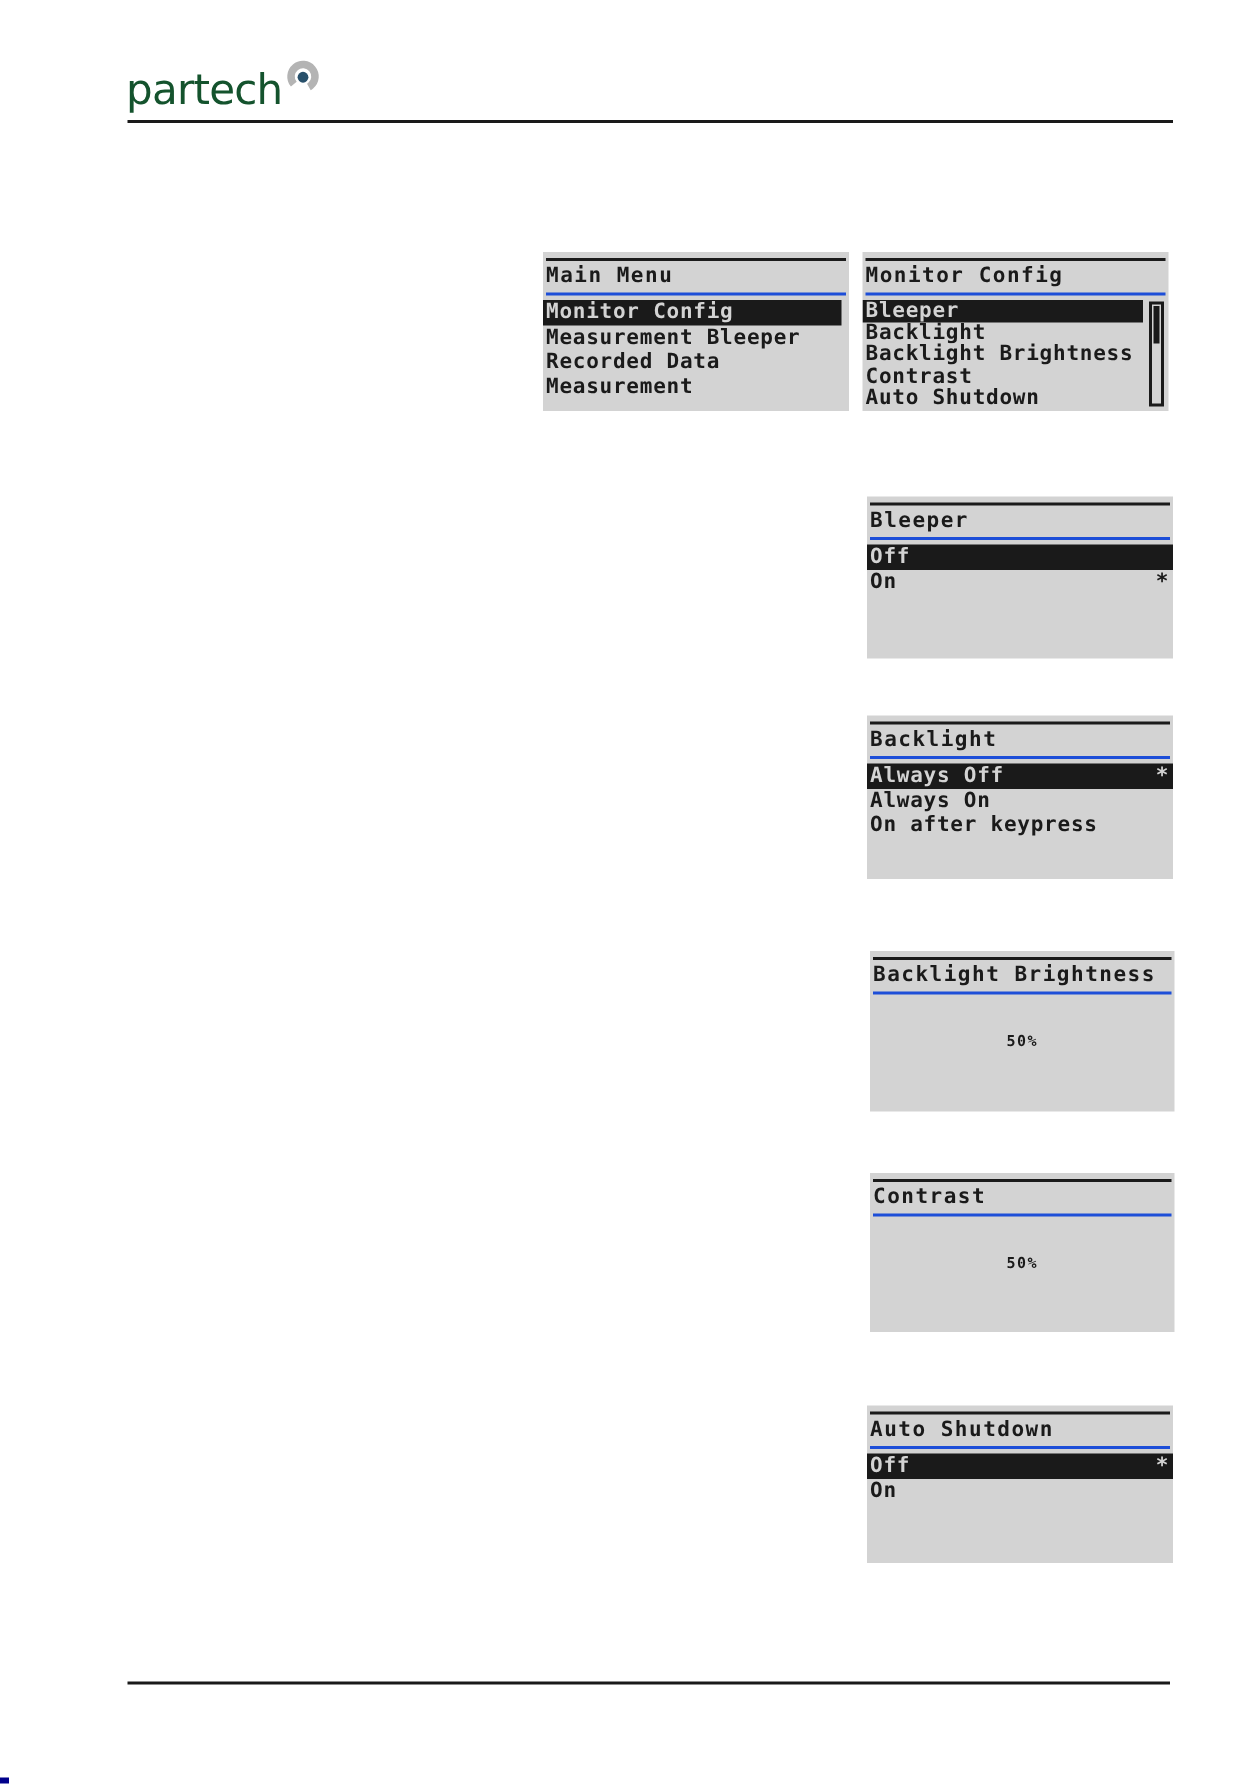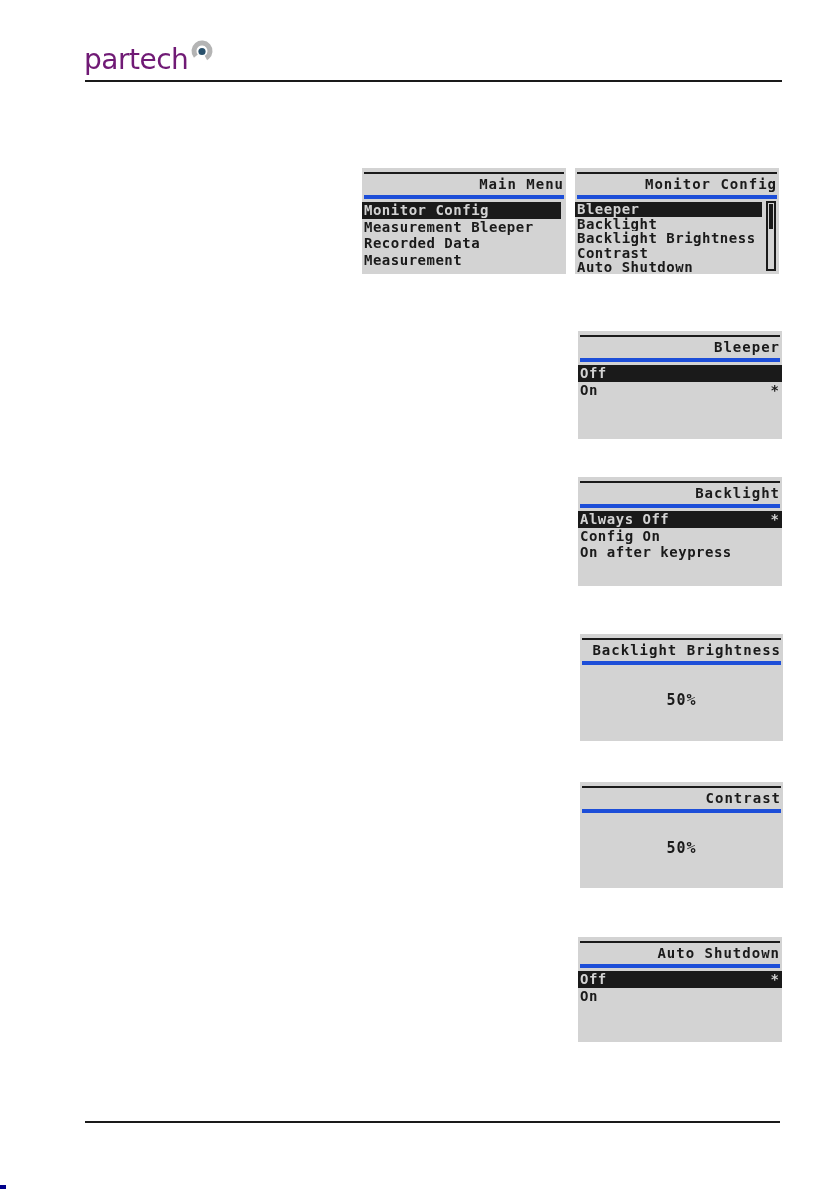--- a/index.html
+++ b/index.html
@@ -12,21 +12,21 @@
   }
 
   
   .logo {
     position: absolute; left: 84px; top: 45px;
     display: flex; align-items: flex-start;
   }
   .logo-text {
     font-family: "DejaVu Sans", sans-serif;
     font-size: 28px; line-height: 30px;
-    color: #701a75; letter-spacing: -0.5px;
+    color: #14532d; letter-spacing: -0.5px;
   }
   .logo-icon { margin-left: 2px; margin-top: -6px; }
 
   .rule {
     position: absolute; height: 2px; background: #1a1a1a;
   }
   .header-rule { left: 85px; top: 80px;  width: 697px; }
   .footer-rule { left: 85px; top: 1121px; width: 695px; }
 
   .corner-artifact {
@@ -39,42 +39,42 @@
     position: absolute;
     background: #d3d3d3;
     color: #1a1a1a;
     font-family: "DejaVu Sans Mono", monospace;
     font-weight: bold;
     overflow: hidden;
   }
   .lcd-head {
     margin: 4px 2px 0 2px;
     border-top: 2px solid #1a1a1a;
-    border-bottom: 4px solid #1d4ed8;
+    border-bottom: 2px solid #1d4ed8;
     padding: 2px 0 3px 0;
-    text-align: right;
+    text-align: left;
     font-size: 14px; line-height: 16px;
     letter-spacing: 1px;
     white-space: nowrap;
   }
   .lcd-body { margin-top: 3px; }
   .lcd-row {
     position: relative;
     height: 16.5px; line-height: 16.5px;
     font-size: 14px; letter-spacing: 0.5px;
     padding-left: 2px;
     white-space: nowrap;
   }
   .lcd-row.hl { background: #1a1a1a; color: #d3d3d3; }
   .star { position: absolute; right: 3px; top: 0; letter-spacing: 0; }
 
   .lcd-value {
     margin-top: 26px;
     text-align: center;
-    font-size: 15px; letter-spacing: 1px;
+    font-size: 10px; letter-spacing: 1px;
   }
 
   
   .s1 { left: 362px; top: 168px; width: 204px; height: 106px; }
   .s2 { left: 575px; top: 168px; width: 204px; height: 106px; }
   .s3 { left: 578px; top: 331px; width: 204px; height: 108px; }
   .s4 { left: 578px; top: 477px; width: 204px; height: 109px; }
   .s5 { left: 580px; top: 634px; width: 203px; height: 107px; }
   .s6 { left: 580px; top: 782px; width: 203px; height: 106px; }
   .s7 { left: 578px; top: 937px; width: 204px; height: 105px; }
@@ -137,21 +137,21 @@
   <div class="lcd-body">
     <div class="lcd-row hl"><span class="lbl">Off</span></div>
     <div class="lcd-row"><span class="lbl">On</span><span class="star">*</span></div>
   </div>
 </div>
 
 <div class="lcd s4">
   <div class="lcd-head">Backlight</div>
   <div class="lcd-body">
     <div class="lcd-row hl"><span class="lbl">Always Off</span><span class="star">*</span></div>
-    <div class="lcd-row"><span class="lbl">Config On</span></div>
+    <div class="lcd-row"><span class="lbl">Always On</span></div>
     <div class="lcd-row"><span class="lbl">On after keypress</span></div>
   </div>
 </div>
 
 <div class="lcd s5">
   <div class="lcd-head">Backlight Brightness</div>
   <div class="lcd-value">50%</div>
 </div>
 
 <div class="lcd s6">

